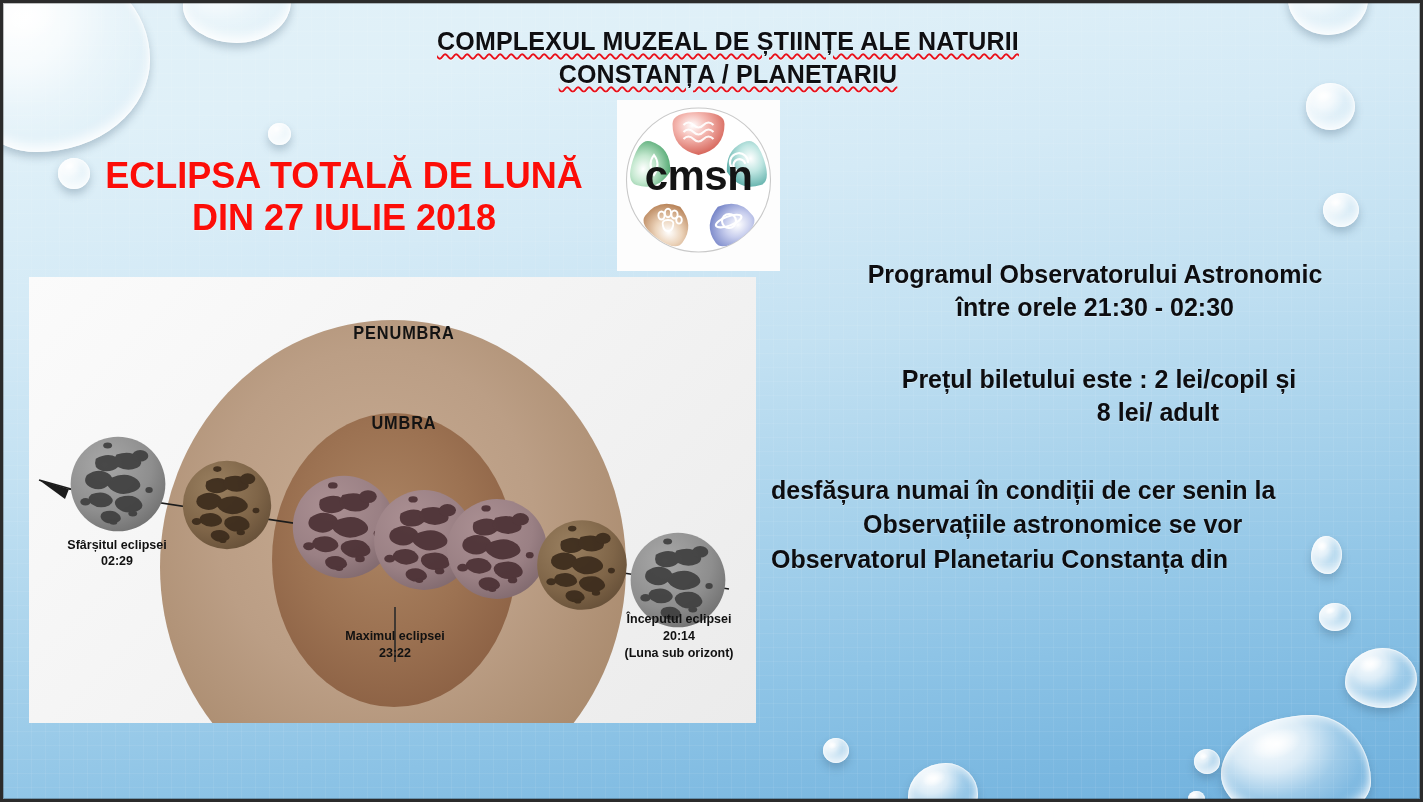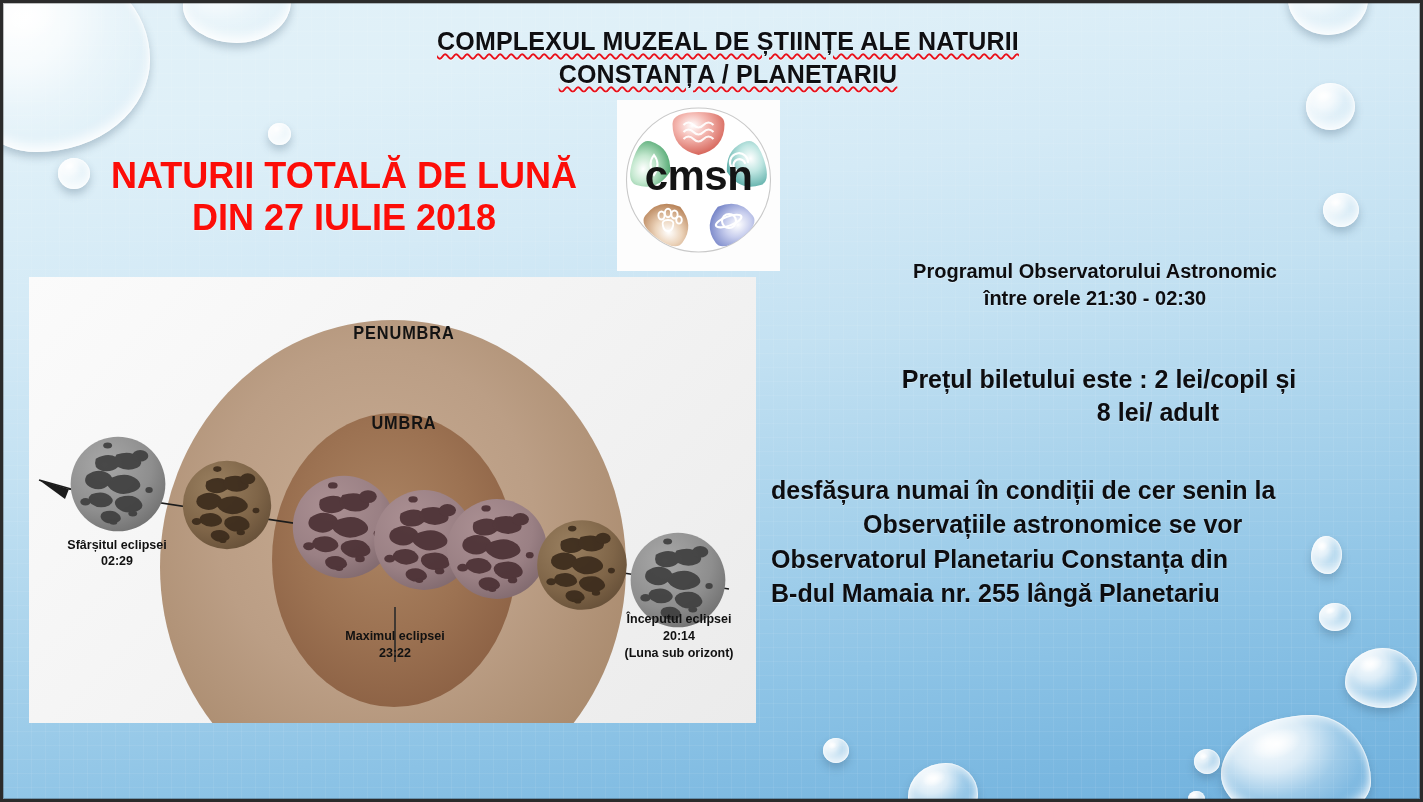--- a/index.html
+++ b/index.html
@@ -88,21 +88,21 @@
   }
   #diagram svg{display:block;width:727px;height:525px;}
 
   
   .info{
     position:absolute;color:#0d0d10;font-weight:bold;
     text-shadow:0 1px 0 rgba(255,255,255,.35);
   }
   #prog{
     left:768px;top:255px;width:648px;
-    font-size:20px;line-height:1.33;text-align:center;
+    font-size:25px;line-height:1.33;text-align:center;
   }
   #price{
     left:772px;top:360px;width:648px;
     font-size:25px;line-height:1.33;text-align:center;
   }
   #price .r{display:block;text-align:center;padding-left:118px;}
   #contact{
     left:768px;top:470px;width:648px;
     font-size:25px;line-height:1.37;text-align:left;
   }
@@ -156,21 +156,21 @@
   <div class="bubble" style="left:905px;top:760px;width:70px;height:58px;border-radius:54% 46% 48% 52%/58% 54% 46% 42%;">
       <i></i>
     </div>
 
   <div class="museum-title">
     <span class="ln"><span class="sq">COMPLEXUL MUZEAL DE ȘTIINȚE ALE NATURII</span></span>
     <span class="ln"><span class="sq">CONSTANȚA / PLANETARIU</span></span>
   </div>
 
   <div class="event-title">
-    <span class="ln">NATURII TOTALĂ DE LUNĂ</span>
+    <span class="ln">ECLIPSA TOTALĂ DE LUNĂ</span>
     <span class="ln">DIN 27 IULIE 2018</span>
   </div>
 
   <div id="logo">
     <svg viewBox="0 0 163 160" xmlns="http://www.w3.org/2000/svg">
       <defs>
         <radialGradient id="pRed" cx="38%" cy="32%" r="78%">
           <stop offset="0%" stop-color="#ffffff"></stop>
             <stop offset="38%" stop-color="#f4b7b0"></stop>
             <stop offset="100%" stop-color="#cf5246"></stop>
@@ -360,16 +360,15 @@
 
   <div class="info" id="price">
     <span class="ln">Prețul biletului este : 2 lei/copil și</span>
     <span class="r">8 lei/ adult</span>
   </div>
 
   <div class="info" id="contact">
     <span class="ln">desfășura numai în condiții de cer senin la</span>
     <span class="ln first">Observațiile astronomice se vor</span>
     <span class="ln">Observatorul Planetariu Constanța din</span>
-    <span class="ln">B-dul Mamaia nr. 255 lângă Planetariu</span>
   </div>
 
 </div>
 
 </body></html>

